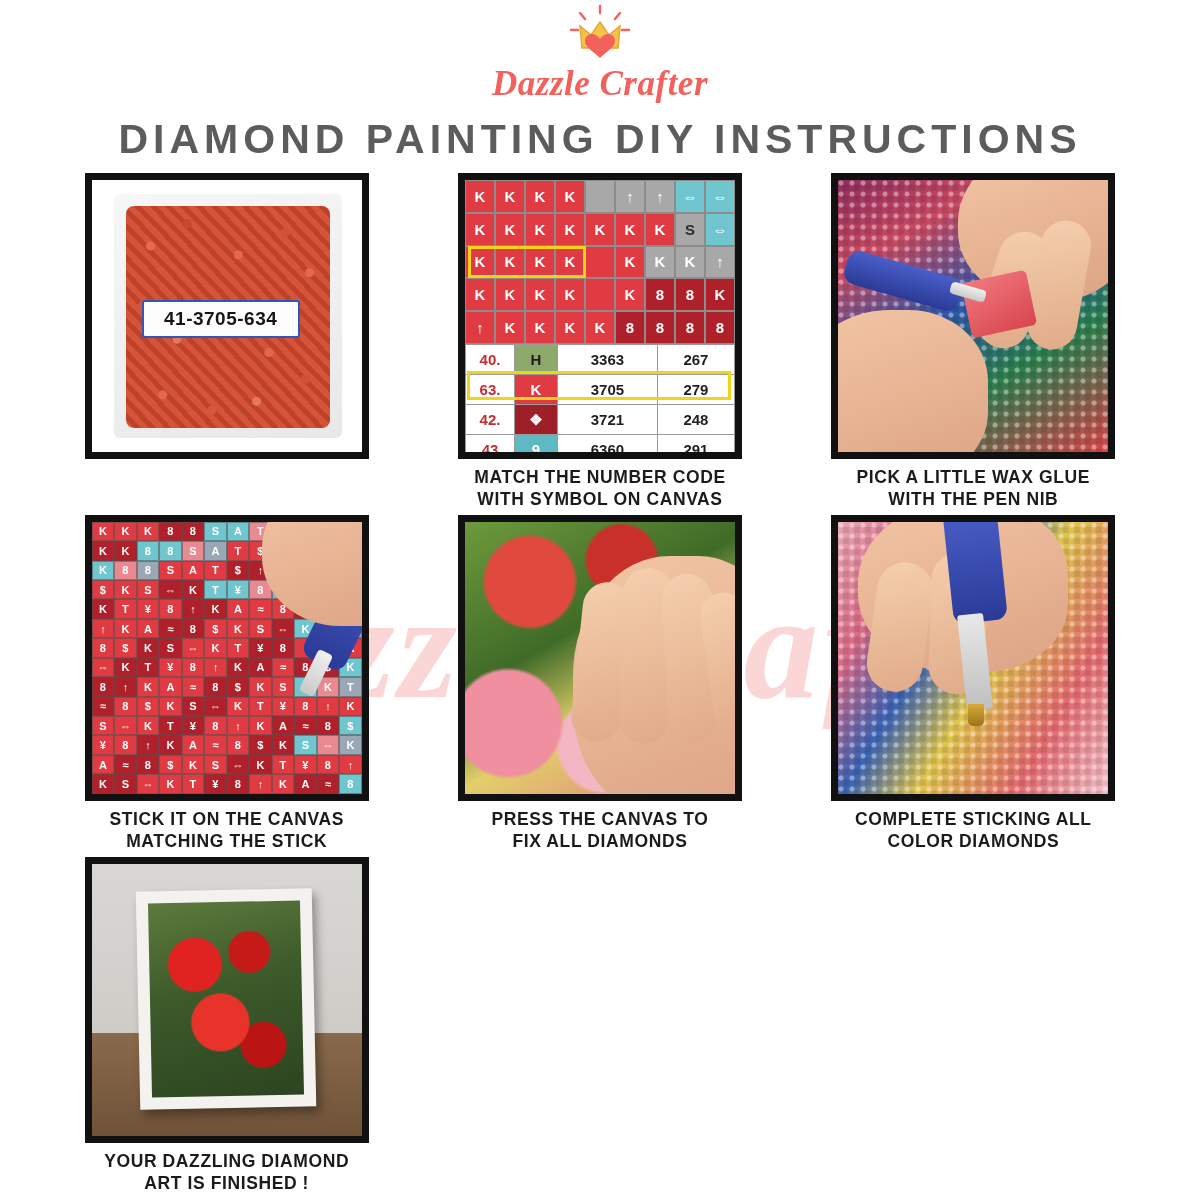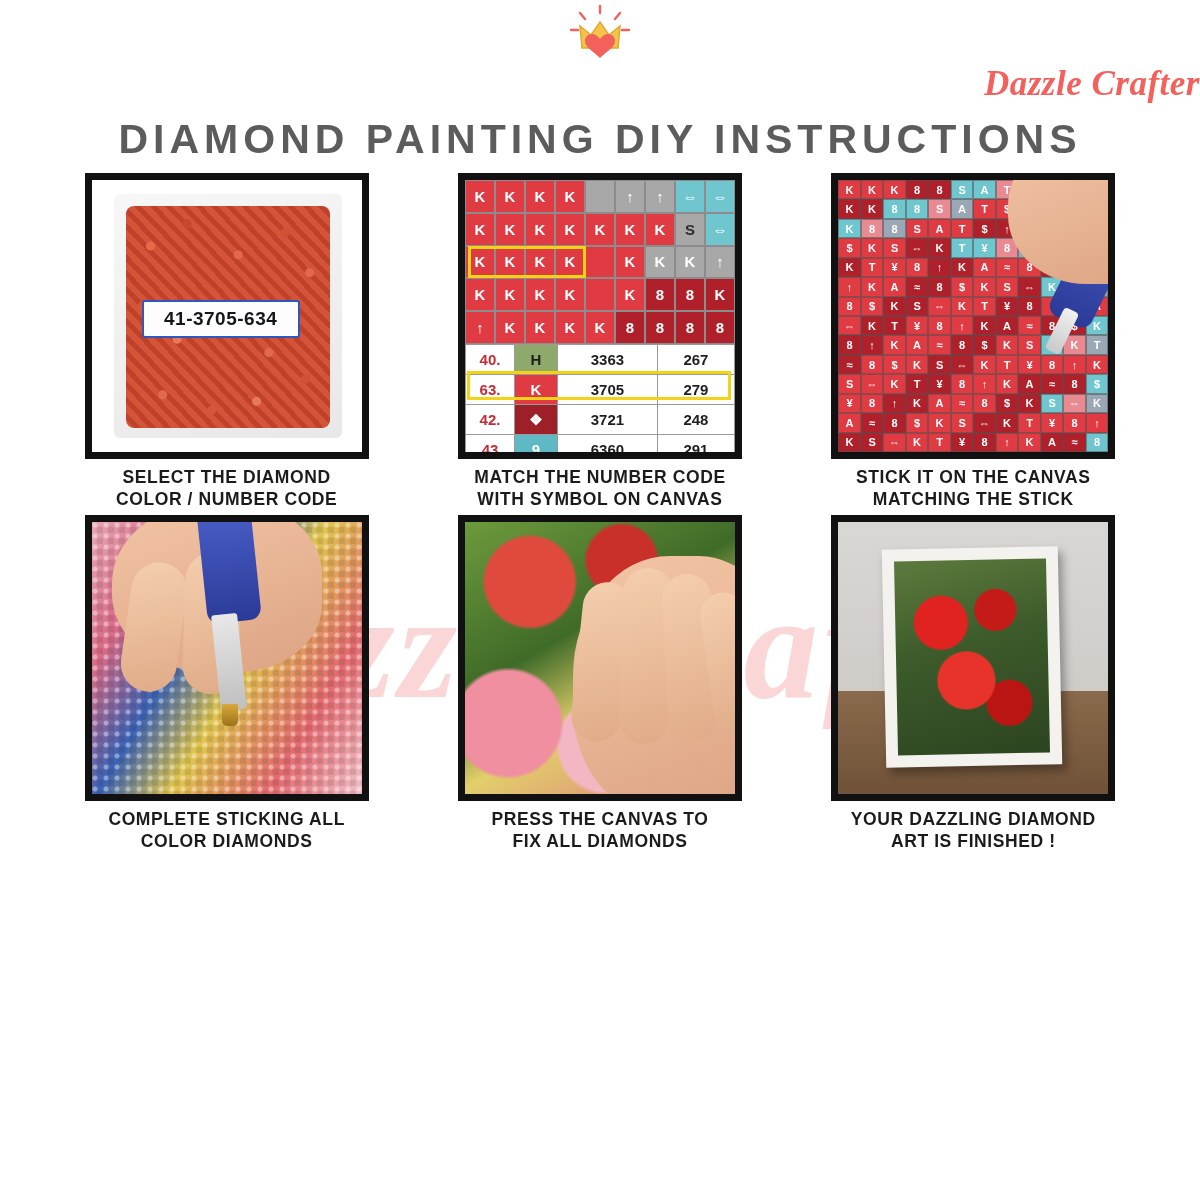--- a/index.html
+++ b/index.html
@@ -30,21 +30,21 @@
     letter-spacing: 4px;
     pointer-events: none;
     z-index: 0;
     white-space: nowrap;
   }
 
   
   .brand {
     position: relative;
     z-index: 2;
-    text-align: right;
+    text-align: center;
     padding-top: 4px;
   }
   .brand-logo {
     width: 74px;
     height: 58px;
     margin: 0 auto;
     position: relative;
   }
   .brand-name {
     font-family: "Liberation Serif", serif;
@@ -357,24 +357,20 @@
 
 <div class="page-title">DIAMOND PAINTING  DIY INSTRUCTIONS</div>
 
 <div class="grid">
 
   <div class="cell">
     <div class="photo bag-bg">
       <div class="bag"></div>
       <div class="bag-beads"></div>
       <div class="bag-label">41-3705-634</div>
-    </div>
-    <div class="caption">
-      <div>SELECT THE DIAMOND</div>
-      <div>COLOR  / NUMBER CODE</div>
     </div>
   </div>
 
   <div class="cell">
     <div class="photo chart-wrap">
       <div class="chart-grid">
         <div class="ccell c-red">K</div>
         <div class="ccell c-red">K</div>
         <div class="ccell c-red">K</div>
         <div class="ccell c-red">K</div>
@@ -455,20 +451,36 @@
       </tbody>
         </table>
       <div class="hl-row"></div>
     </div>
     <div class="caption">
       <div>MATCH THE NUMBER CODE</div>
       <div>WITH SYMBOL ON CANVAS</div>
     </div>
   </div>
 
+  <div class="cell">
+    <div class="photo">
+      <div class="beadfield bf-wax"></div>
+      <div class="hand" style="left:120px;top:-30px;width:170px;height:150px;"></div>
+      <div class="finger" style="left:150px;top:50px;width:52px;height:120px;transform:rotate(18deg);"></div>
+      <div class="finger" style="left:196px;top:40px;width:50px;height:130px;transform:rotate(10deg);"></div>
+      <div class="wax-square" style="left:128px;top:96px;"></div>
+      <div class="pen-blue" style="left:6px;top:84px;width:118px;height:34px;transform:rotate(16deg);"></div>
+      <div class="pen-tip" style="left:112px;top:106px;width:36px;height:12px;transform:rotate(16deg);"></div>
+      <div class="hand" style="left:-40px;top:130px;width:190px;height:170px;"></div>
+    </div>
+    <div class="caption">
+      <div>PICK A LITTLE WAX GLUE</div>
+      <div>WITH THE PEN NIB</div>
+    </div>
+  </div>
 
 
 
   <div class="cell">
     <div class="photo">
       <div class="symgrid" id="symgrid">
           <div class="scell" style="background: rgb(224, 58, 67);">K</div>
           <div class="scell" style="background: rgb(224, 58, 67);">K</div>
           <div class="scell" style="background: rgb(224, 58, 67);">K</div>
           <div class="scell" style="background: rgb(176, 32, 42);">8</div>
@@ -642,56 +654,56 @@
       <div class="hand" style="left:170px;top:-46px;width:170px;height:150px;"></div>
     </div>
     <div class="caption">
       <div>STICK IT ON THE CANVAS</div>
       <div>MATCHING THE STICK</div>
     </div>
   </div>
 
   <div class="cell">
     <div class="photo">
-      <div class="beadfield bf-complete"></div>
-      <div class="hand" style="left:20px;top:-20px;width:210px;height:170px;"></div>
-      <div class="finger" style="left:34px;top:40px;width:56px;height:130px;transform:rotate(8deg);"></div>
-      <div class="finger" style="left:92px;top:30px;width:56px;height:142px;transform:rotate(2deg);"></div>
-      <div class="pen-blue" style="left:110px;top:-16px;width:54px;height:116px;transform:rotate(-6deg);"></div>
-      <div class="pen-tip" style="left:124px;top:92px;width:26px;height:96px;transform:rotate(-6deg);background:linear-gradient(180deg,#e8e8e8,#bfbfbf);border-radius:3px;"></div>
-      <div style="position:absolute;left:130px;top:182px;width:16px;height:22px;background:linear-gradient(180deg,#d8a93a,#9c7318);border-radius:0 0 5px 5px;"></div>
-    </div>
-    <div class="caption">
-      <div>COMPLETE  STICKING ALL</div>
-      <div>COLOR DIAMONDS</div>
-    </div>
-  </div>
-
-  <div class="cell">
-    <div class="photo">
       <div class="fill" style="background:
           radial-gradient(circle at 24% 22%, #e04a3e 0 44px, transparent 48px),
           radial-gradient(circle at 58% 14%, #c9302a 0 34px, transparent 38px),
           radial-gradient(circle at 16% 74%, #ef8fa0 0 52px, transparent 56px),
           radial-gradient(circle at 52% 82%, #f3b7c3 0 46px, transparent 50px),
           linear-gradient(150deg,#6d9a3c 0%, #3f6b28 40%, #e2cf6a 62%, #e07a80 100%);"></div>
       <div class="hand" style="left:108px;top:34px;width:210px;height:260px;border-radius:46% 40% 34% 42%;"></div>
       <div class="finger" style="left:112px;top:60px;width:50px;height:160px;transform:rotate(6deg);"></div>
       <div class="finger" style="left:156px;top:46px;width:50px;height:176px;transform:rotate(2deg);"></div>
       <div class="finger" style="left:200px;top:52px;width:50px;height:168px;transform:rotate(-3deg);"></div>
       <div class="finger" style="left:242px;top:70px;width:46px;height:142px;transform:rotate(-8deg);"></div>
     </div>
     <div class="caption">
       <div>PRESS THE CANVAS  TO</div>
       <div>FIX ALL DIAMONDS</div>
     </div>
   </div>
 
   <div class="cell">
     <div class="photo">
+      <div class="beadfield bf-complete"></div>
+      <div class="hand" style="left:20px;top:-20px;width:210px;height:170px;"></div>
+      <div class="finger" style="left:34px;top:40px;width:56px;height:130px;transform:rotate(8deg);"></div>
+      <div class="finger" style="left:92px;top:30px;width:56px;height:142px;transform:rotate(2deg);"></div>
+      <div class="pen-blue" style="left:110px;top:-16px;width:54px;height:116px;transform:rotate(-6deg);"></div>
+      <div class="pen-tip" style="left:124px;top:92px;width:26px;height:96px;transform:rotate(-6deg);background:linear-gradient(180deg,#e8e8e8,#bfbfbf);border-radius:3px;"></div>
+      <div style="position:absolute;left:130px;top:182px;width:16px;height:22px;background:linear-gradient(180deg,#d8a93a,#9c7318);border-radius:0 0 5px 5px;"></div>
+    </div>
+    <div class="caption">
+      <div>COMPLETE  STICKING ALL</div>
+      <div>COLOR DIAMONDS</div>
+    </div>
+  </div>
+
+  <div class="cell">
+    <div class="photo">
       <div class="room"></div>
       <div class="frame">
         <div class="art"></div>
       </div>
     </div>
     <div class="caption">
       <div>YOUR DAZZLING DIAMOND</div>
       <div>ART IS FINISHED !</div>
     </div>
   </div>

